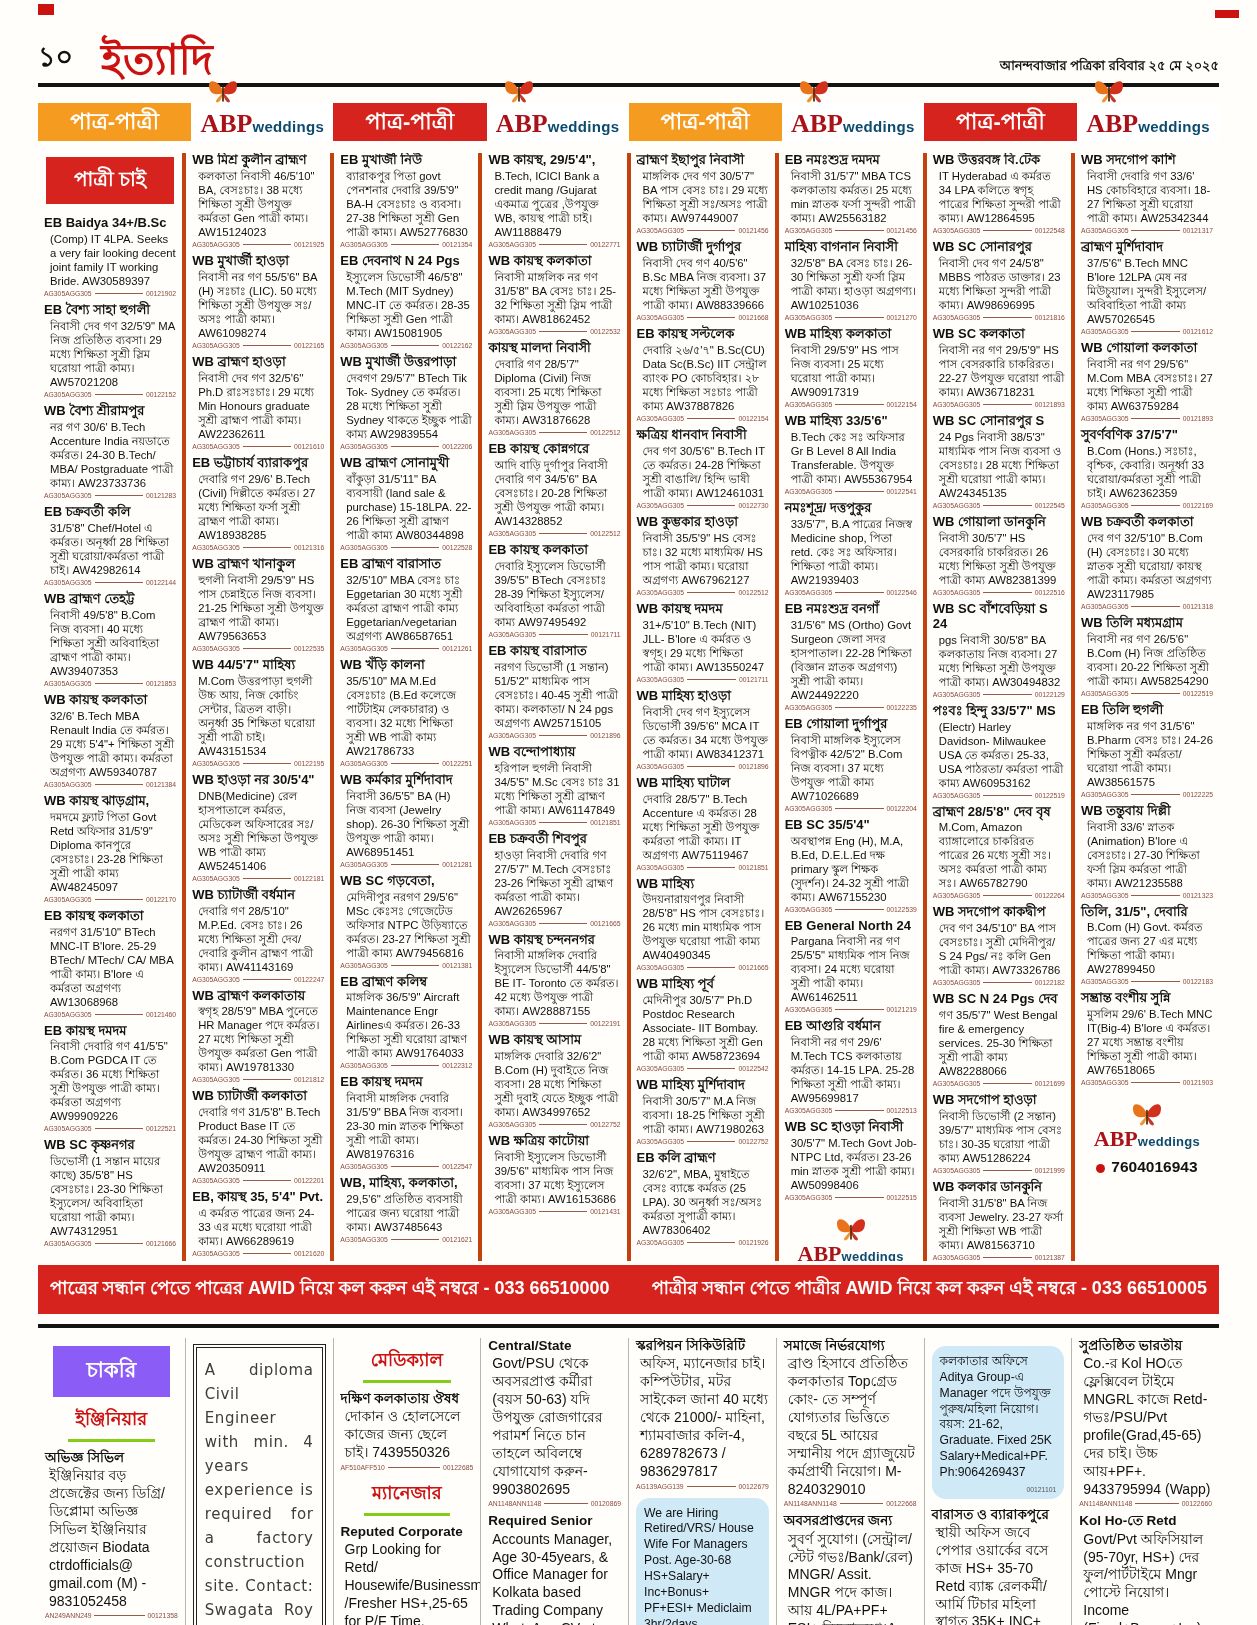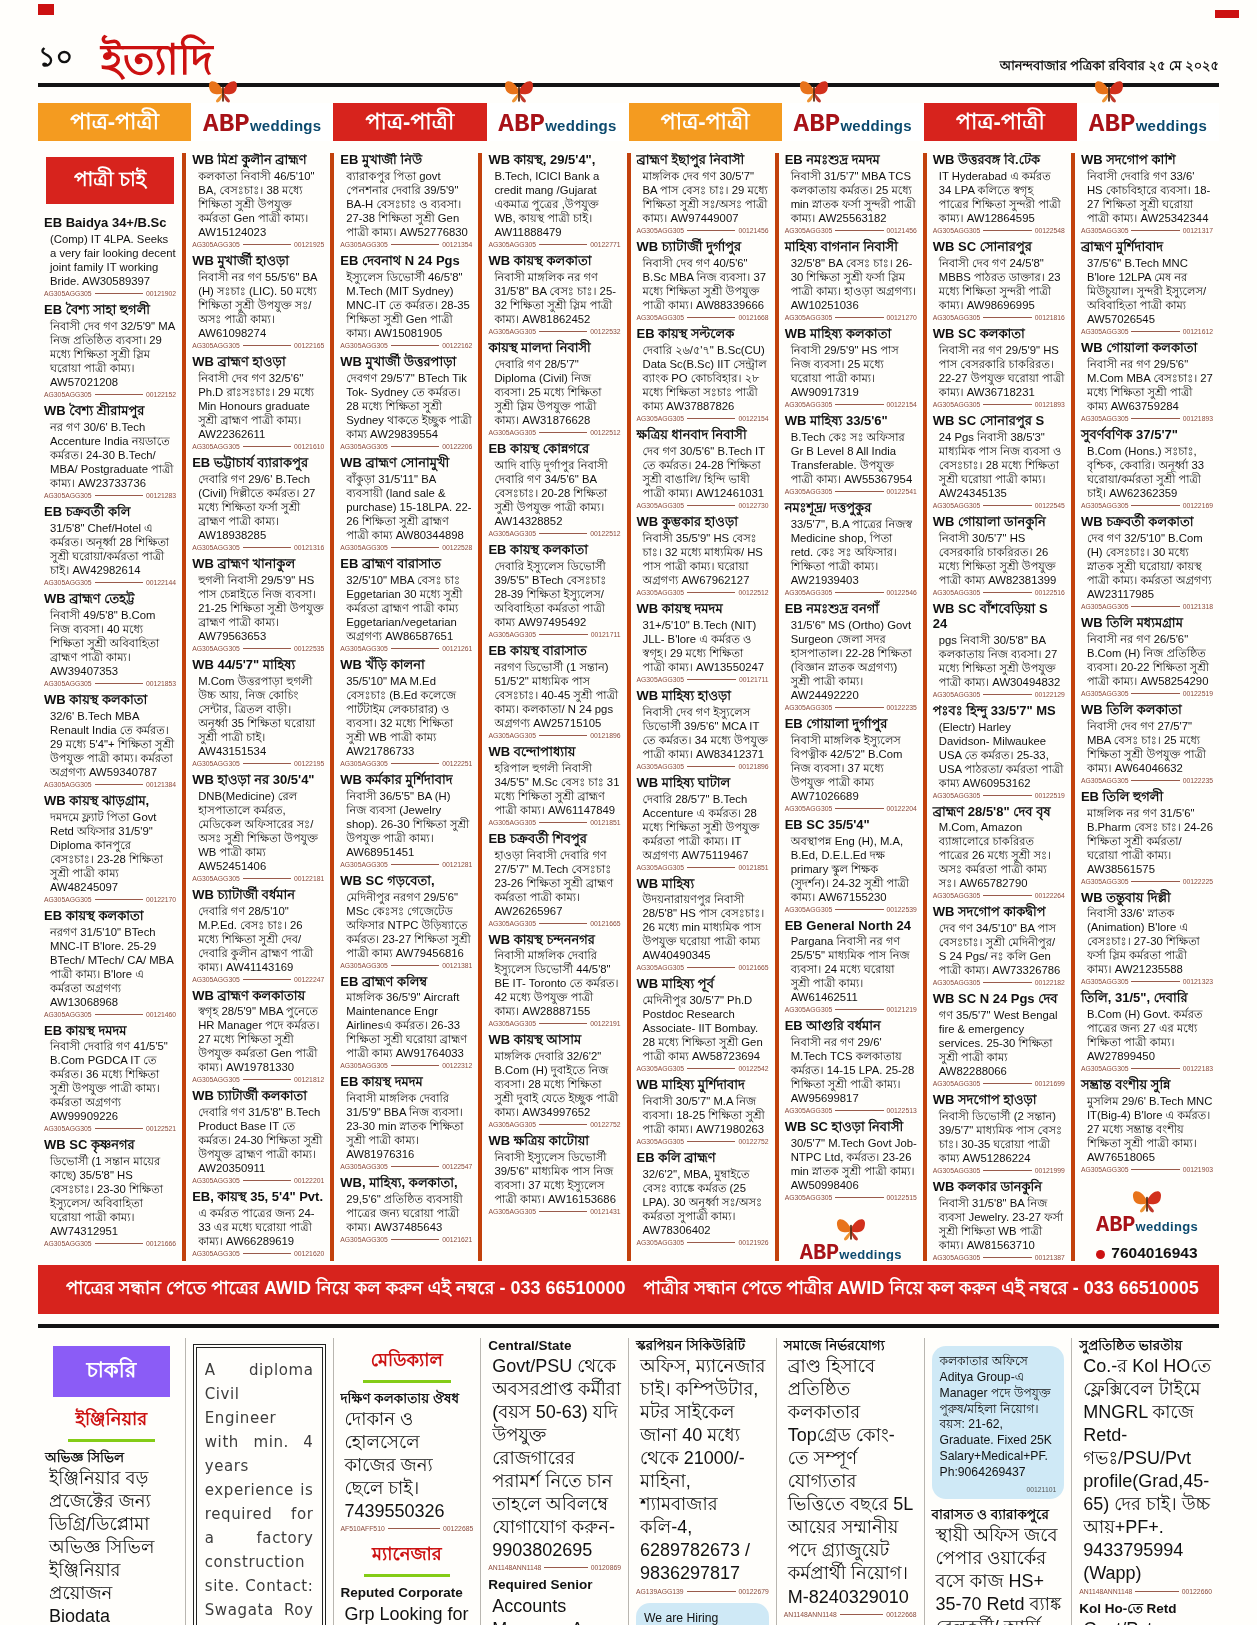--- a/index.html
+++ b/index.html
@@ -16,21 +16,21 @@
   .rule{height:4px;background:#141414;margin:2px 38px 0 38px;}
 
   .bandrow{display:flex;margin:16px 38px 12px 38px;height:38px;}
   .band{flex:1.08;display:flex;align-items:center;justify-content:center;
         color:#fff;font-size:22px;font-weight:bold;}
   .band.orange{background:#f49b20;}
   .band.red{background:#d7231d;}
   .abpcell{flex:1;position:relative;display:flex;align-items:flex-end;justify-content:center;
            background:#fff;padding-bottom:2px;}
   .abpcell .bfly{position:absolute;top:-26px;left:14px;}
-  .abp{font-family:Liberation Mono, monospace;font-weight:bold;font-size:26px;color:#a81218;}
+  .abp{font-family:Liberation Serif, serif;font-weight:bold;font-size:26px;color:#a81218;}
   .wed{font-size:15px;color:#0c4a6e;font-weight:bold;letter-spacing:.3px;}
 
   .ads{display:flex;margin:0 38px;height:1108px;overflow:hidden;}
   .adcol{flex:1;padding:0 6px;border-right:4px solid #c2410c;overflow:hidden;}
   .adcol:last-child{border-right:none;}
   .want-box{background:#d7231d;color:#fff;text-align:center;font-size:20px;font-weight:bold;
             padding:7px 16px;margin:4px 2px 12px 2px;}
   .ad{margin-bottom:6px;}
   .ad h4{margin:0;font-size:13px;line-height:1.15;font-weight:bold;}
   .ad p{margin:1px 0 0 0;font-size:11.3px;line-height:1.24;padding-left:6px;}
@@ -38,33 +38,33 @@
   .adfoot .ln{flex:1;border-top:1px solid #9a5a4a;margin:0 3px;}
   .phonebox{text-align:center;padding:8px 0 4px 0;position:relative;}
   .phonebox .bfly{display:block;margin:0 auto -4px auto;}
   .phonebox .plogo .abp{font-size:22px;}
   .phonebox .plogo .wed{font-size:13px;}
   .pnum{font-size:15.5px;font-weight:bold;margin-top:6px;}
   .dot{display:inline-block;width:9px;height:9px;border-radius:50%;background:#cc1111;
        margin-right:6px;vertical-align:middle;}
 
   .banner{margin:4px 38px;background:#d7231d;color:#fff;font-weight:bold;font-size:18px;
-          display:flex;justify-content:space-between;gap:18px;padding:9px 28px;white-space:nowrap;}
+          display:flex;justify-content:space-between;gap:18px;padding:9px 12px;white-space:nowrap;}
 
   .jobs{display:flex;margin:10px 38px 0 38px;border-top:4px solid #141414;padding-top:10px;
         height:292px;overflow:hidden;}
   .jobcol{flex:1;padding:0 7px;border-right:1px solid #b9b6b0;overflow:hidden;}
   .jobcol:last-child{border-right:none;}
   .jheader{background:#8b5cf6;color:#fff;text-align:center;font-size:21px;font-weight:bold;
            padding:8px 0;margin:8px 8px 4px 8px;}
   .subhead{display:block;color:#cc1111;font-size:18px;font-weight:bold;text-align:center;
            width:max-content;margin:8px auto 8px auto;border-bottom:3px solid #84cc16;padding:0 8px 3px 8px;}
   .jad{margin-bottom:6px;}
   .jad h5{margin:0;font-size:13.5px;font-weight:bold;line-height:1.2;}
-  .jad p{margin:1px 0 0 0;font-size:18px;line-height:1.28;padding-left:4px;}
+  .jad p{margin:1px 0 0 0;font-size:14px;line-height:1.28;padding-left:4px;}
   .framed{border:4px double #222;padding:10px 8px;font-size:15px;color:#3d3d3d;
           text-align:justify;letter-spacing:.6px;line-height:1.6;margin-top:6px;
           font-family:"DejaVu Sans",sans-serif;}
   .bluebox{background:#cfe9f6;padding:8px 8px 4px 8px;font-size:12.2px;line-height:1.3;margin:8px 0;border-radius:14px;}
   .bcode{text-align:right;font-size:6.8px;color:#555;margin-top:5px;}
   .etcbox{border:1.5px solid #333;text-align:center;padding:8px 4px;margin-top:12px;}
   .etitle{color:#cc1111;font-size:20px;font-weight:bold;font-family:"Liberation Serif",serif;}
 </style>
 </head>
 <body>
@@ -905,29 +905,20 @@
         <div class="ad">
           <h4>WB তিলি মধ্যমগ্রাম</h4>
           <p>নিবাসী নর গণ 26/5'6" B.Com (H) নিজ প্রতিষ্ঠিত ব্যবসা। 20-22 শিক্ষিতা সুশ্রী পাত্রী কাম্য। AW58254290</p>
           <div class="adfoot">
             <span>AG305AGG305</span>
             <span class="ln"></span>
             <span>00122519</span>
           </div>
         </div>
         <div class="ad">
-          <h4>WB তিলি কলকাতা</h4>
-          <p>নিবাসী দেব গণ 27/5'7" MBA বেসঃ চাঃ। 25 মধ্যে শিক্ষিতা সুশ্রী উপযুক্ত পাত্রী কাম্য। AW64046632</p>
-          <div class="adfoot">
-            <span>AG305AGG305</span>
-            <span class="ln"></span>
-            <span>00122235</span>
-          </div>
-        </div>
-        <div class="ad">
           <h4>EB তিলি হুগলী</h4>
           <p>মাঙ্গলিক নর গণ 31/5'6" B.Pharm বেসঃ চাঃ। 24-26 শিক্ষিতা সুশ্রী কর্মরতা/ ঘরোয়া পাত্রী কাম্য। AW38561575</p>
           <div class="adfoot">
             <span>AG305AGG305</span>
             <span class="ln"></span>
             <span>00122225</span>
           </div>
         </div>
         <div class="ad">
           <h4>WB তন্তুবায় দিল্লী</h4>

